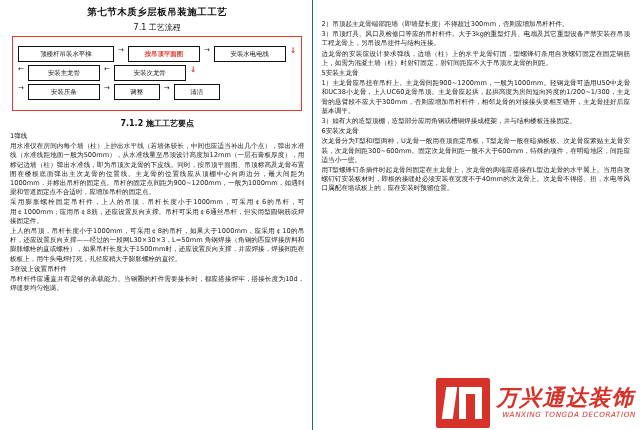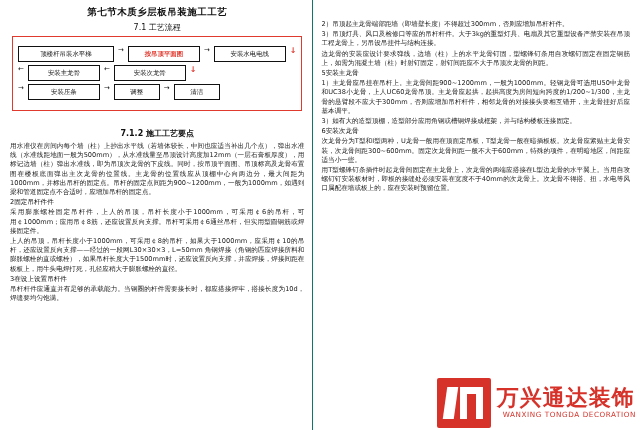--- a/index.html
+++ b/index.html
@@ -83,41 +83,42 @@
   .arrow-red{
     color:#e03a2f;
     font-size:8px;
     font-weight:bold;
   }
   .sec-title2{
     text-align:center;
     font-size:8px;
     font-weight:bold;
     color:#111;
-    margin:17px 0 3px 0;
+    margin:7px 0 3px 0;
   }
   p{
     margin:0 0 1px 0;
     font-size:6.6px;
     line-height:9.2px;
     color:#1a1a1a;
     text-align:justify;
   }
   p.head{
     font-weight:normal;
     color:#111;
   }
   .watermark{
     position:absolute;
     right:4px;
     bottom:2px;
     display:flex;
     align-items:center;
     gap:6px;
     pointer-events:none;
+    font-style:italic;
   }
   .wm-mark{
     width:54px;height:50px;
     background:#d6322a;
     position:relative;
     border-radius:2px;
     flex:none;
   }
   .wm-mark:before{
     content:"";
@@ -185,22 +186,22 @@
         <span class="node mid">安装压条</span>
         <span class="arrow">→</span>
         <span class="node sm">调整</span>
         <span class="arrow">→</span>
         <span class="node sm">清洁</span>
       </div>
     </div>
 
     <div class="sec-title2">7.1.2 施工工艺要点</div>
 
+    <p class="head">1弹线</p>
     <p>用水准仪在房间内每个墙（柱）上抄出水平线（若墙体较长，中间也应适当补出几个点），弹出水准线（水准线距地面一般为500mm），从水准线量至吊顶设计高度加12mm（一层石膏板厚度），用标记边墙（柱）弹出水准线，即为吊顶次龙骨的下皮线。同时，按吊顶平面图、吊顶标高及龙骨布置图在楼板底面弹出主次龙骨的位置线。主龙骨的位置线应从顶棚中心向两边分，最大间距为1000mm，并标出吊杆的固定点。吊杆的固定点间距为900~1200mm，一般为1000mm，如遇到梁和管道固定点不合适时，应增加吊杆的固定点。</p>
-    <p class="head">2固定吊杆件件</p>
     <p>采用膨胀螺栓固定吊杆件，上人的吊顶，吊杆长度小于1000mm，可采用￠6的吊杆，可用￠1000mm；应用吊￠8筋，还应设置反向支撑。吊杆可采用￠6通丝吊杆，但实用型圆钢筋或焊接固定件。</p>
     <p>上人的吊顶，吊杆长度小于1000mm，可采用￠8的吊杆，如果大于1000mm，应采用￠10的吊杆，还应设置反向支撑——经过的一段网L30×30×3，L=50mm 角钢焊接（角钢的匹应焊接所料和膨胀螺栓的直或螺栓），如果吊杆长度大于1500mm时，还应设置反向支撑，并应焊接，焊接间距在板板上，用牛头电焊打死，孔径应稍大于膨胀螺栓的直径。</p>
     <p class="head">3在设上设置吊杆件</p>
     <p>吊杆杆件应通直并有足够的承载能力。当钢圈的杆件需要接长时，都应搭接焊牢，搭接长度为10d，焊缝要均匀饱满。</p>
   </div>
 
   <div class="col col-right">
     <p>2）吊顶起主龙骨端部距墙（即墙壁长度）不得超过300mm，否则应增加吊杆杆件。</p>
     <p>3）吊顶灯具、风口及检修口等应的吊杆杆件。大于3kg的重型灯具、电扇及其它重型设备严禁安装在吊顶工程龙骨上，另吊设吊挂件与结构连接。</p>
     <p>边龙骨的安装应设计要求弹线，边墙（柱）上的水平龙骨钉固，型螺锋钉条用自攻螺钉固定在固定钢筋上，如需为混凝土墙（柱）时射钉固定，射钉间距应不大于吊顶次龙骨的间距。</p>

